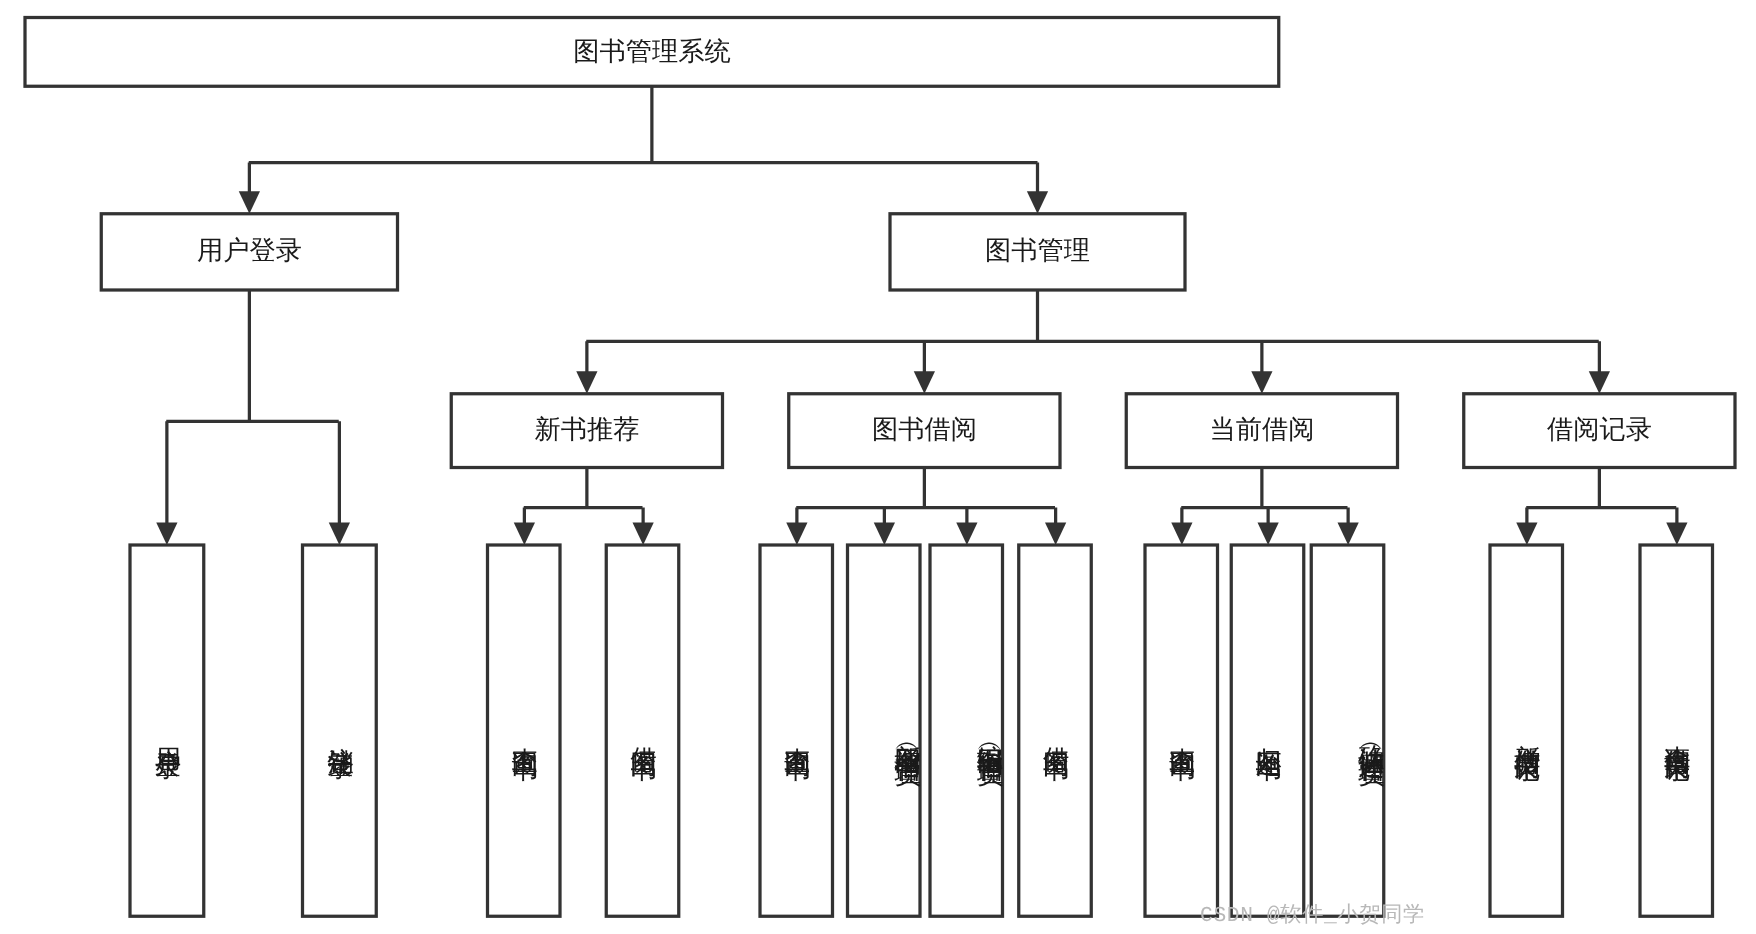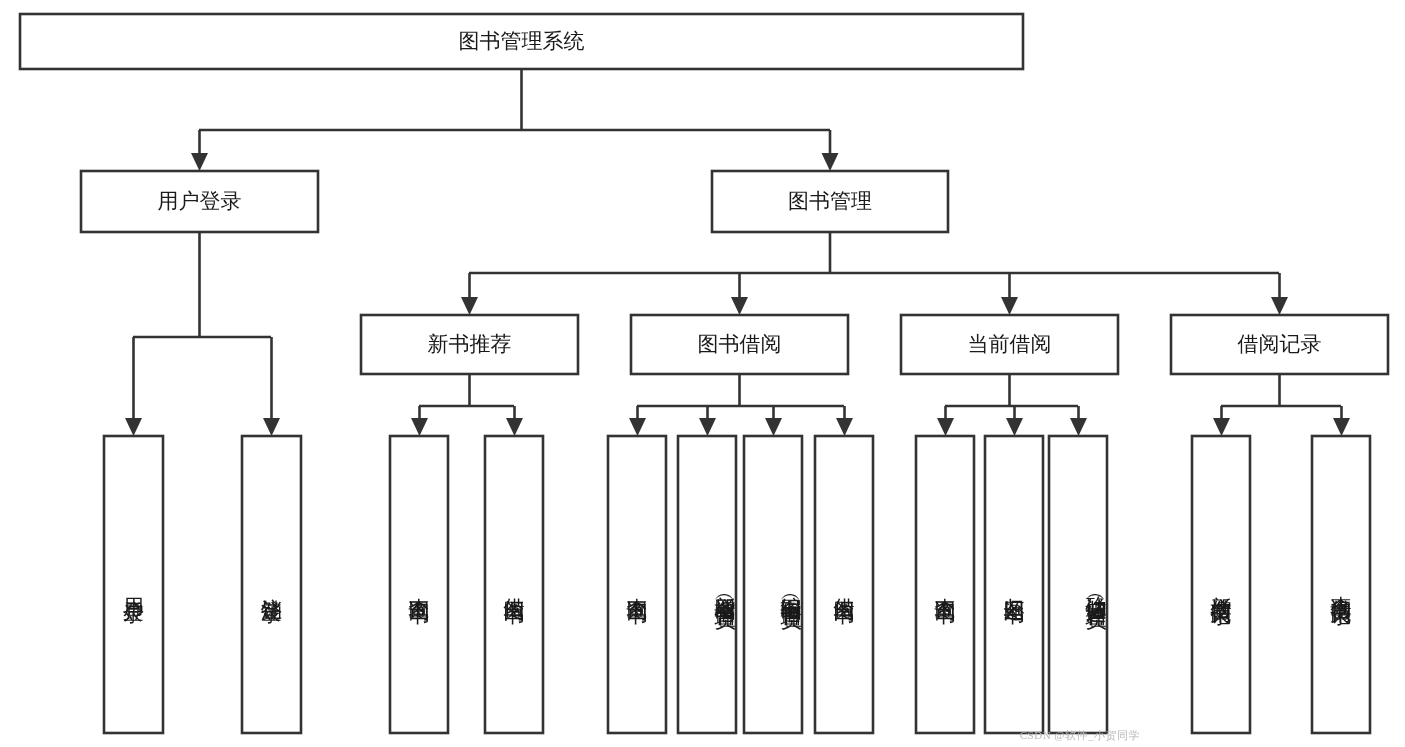--- a/index.html
+++ b/index.html
@@ -58,22 +58,22 @@
     color: #1a1a1a;
     letter-spacing: 2px;
     white-space: nowrap;
     text-align: center;
     pointer-events: none;
   }
   .watermark {
     position: absolute;
     right: 10px;
     bottom: 4px;
-    font-family: Liberation Serif, serif;
-    font-size: 11px;
+    font-family: Liberation Mono, monospace;
+    font-size: 17px;
     color: #b8b8b8;
     letter-spacing: 0.5px;
     white-space: nowrap;
   }
 </style>
 </head>
 <body>
 
 <div id="diagram-root">
 

